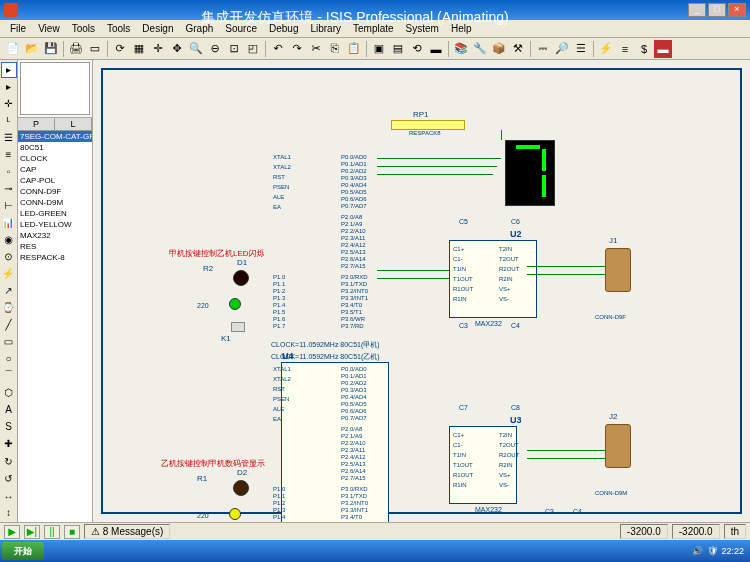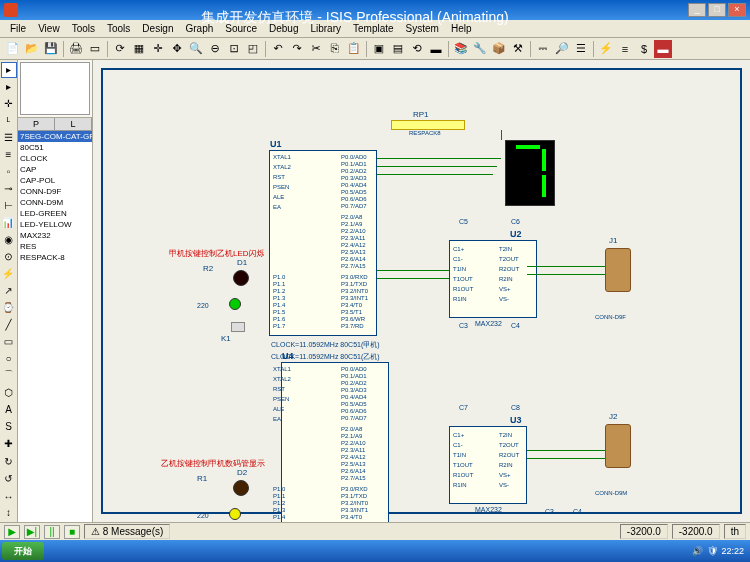--- a/index.html
+++ b/index.html
@@ -190,36 +190,33 @@
         <div class="label-text" style="top:40px;left:310px">RP1</div>
         <div class="label-text" style="top:60px;left:306px;font-size:6px">RESPACK8</div>
         <div class="rp" style="top:50px;left:288px"></div>
 
         <div class="seg7" style="top:70px;left:402px">
           <div class="d a"></div>
             <div class="d b"></div>
             <div class="d c"></div>
         </div>
 
-        <div class="chip" style="top:80px;left:166px;width:108px;height:186px">
-          <div class="chip-label">U1</div>
-        </div>
         <div class="label-text" style="top:270px;left:168px;font-size:7px">CLOCK=11.0592MHz   80C51(甲机)</div>
 
         <div class="chip" style="top:292px;left:178px;width:108px;height:186px">
           <div class="chip-label">U4</div>
         </div>
         <div class="label-text" style="top:282px;left:168px;font-size:7px">CLOCK=11.0592MHz   80C51(乙机)</div>
 
         <div class="chip" style="top:170px;left:346px;width:88px;height:78px">
           <div class="chip-label" style="top:-12px;left:60px">U2</div>
         </div>
         <div class="label-text" style="top:250px;left:372px;font-size:7px">MAX232</div>
 
-        <div class="chip" style="top:356px;left:346px;width:78px;height:78px">
+        <div class="chip" style="top:356px;left:346px;width:68px;height:78px">
           <div class="chip-label" style="top:-12px;left:60px">U3</div>
         </div>
         <div class="label-text" style="top:436px;left:372px;font-size:7px">MAX232</div>
 
         <div class="conn" style="top:178px;left:502px"></div>
         <div class="label-text" style="top:166px;left:506px">J1</div>
         <div class="label-text" style="top:244px;left:492px;font-size:6px">CONN-D9F</div>
 
         <div class="conn" style="top:354px;left:502px"></div>
         <div class="label-text" style="top:342px;left:506px">J2</div>

